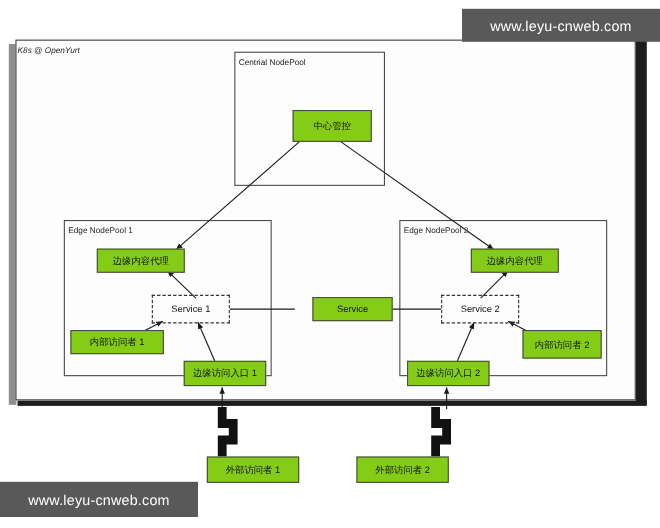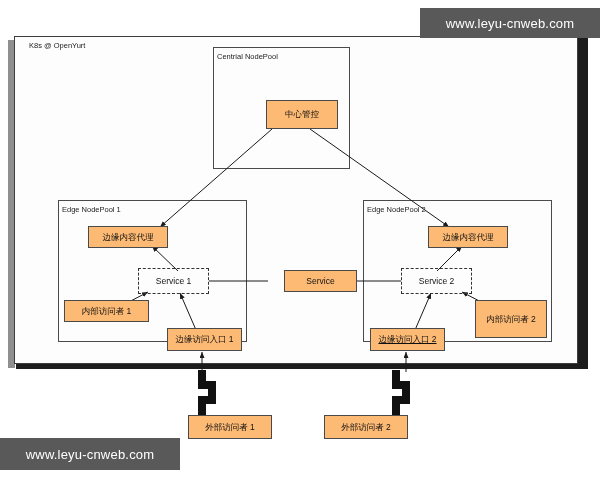--- a/index.html
+++ b/index.html
@@ -31,21 +31,21 @@
   #wm-top    { left: 420px; top: 8px;   width: 180px; height: 30px; }
   #wm-bottom { left: 0px;   top: 438px; width: 180px; height: 32px; }
 
   
   #diagram { position: absolute; left: 0; top: 0; width: 600px; height: 480px; }
 
   
   .node {
     position: absolute;
     box-sizing: border-box;
-    background: #fdba74;
+    background: #84cc16;
     border: 1px solid #4a4a4a;
     display: flex;
     align-items: center;
     justify-content: center;
     font-size: 8.5px;
     color: #111111;
     white-space: nowrap;
     line-height: 1;
   }
   .node.dashed {
@@ -87,24 +87,25 @@
     background: #1d1d1d;
   }
   #k8s-shadow-bottom {
     position: absolute;
     left: 16px; top: 364px;
     width: 572px; height: 5px;
     background: #1d1d1d;
   }
   #k8s-label {
     position: absolute;
-    left: 29px; top: 41px;
+    left: 16px; top: 41px;
     font-size: 7.5px;
     color: #1b1b1b;
     white-space: nowrap;
+    font-style: italic;
   }
 </style>
 </head>
 <body>
 
 <div id="stage">
 
   <div id="k8s-shadow-left"></div>
   <div id="k8s-shadow-right"></div>
   <div id="k8s-shadow-bottom"></div>
@@ -160,25 +161,25 @@
   <div class="node" style="left:428px; top:226px; width:80px; height:22px;">边缘内容代理</div>
 
   <div class="node dashed" style="left:138px; top:268px; width:71px; height:26px;">Service 1</div>
 
   <div class="node dashed" style="left:401px; top:268px; width:71px; height:26px;text-align:right;">Service 2</div>
 
   <div class="node" style="left:284px; top:270px; width:73px; height:22px;">Service</div>
 
   <div class="node" style="left:64px; top:300px; width:85px; height:22px;">内部访问者 1</div>
 
-  <div class="node" style="left:475px; top:300px; width:72px; height:38px;text-align:center;">内部访问者 2</div>
+  <div class="node" style="left:475px; top:300px; width:72px; height:26px;text-align:center;">内部访问者 2</div>
 
   <div class="node" style="left:167px; top:328px; width:75px; height:23px;text-align:right;">边缘访问入口 1</div>
 
-  <div class="node" style="left:370px; top:328px; width:75px; height:23px;text-decoration:underline;">边缘访问入口 2</div>
+  <div class="node" style="left:370px; top:328px; width:75px; height:23px;">边缘访问入口 2</div>
 
   <div class="node" style="left:188px; top:415px; width:84px; height:24px;">外部访问者 1</div>
 
   <div class="node" style="left:324px; top:415px; width:84px; height:24px;">外部访问者 2</div>
 
   <div class="watermark" id="wm-top">www.leyu-cnweb.com</div>
   <div class="watermark" id="wm-bottom">www.leyu-cnweb.com</div>
 
 </div>
 

